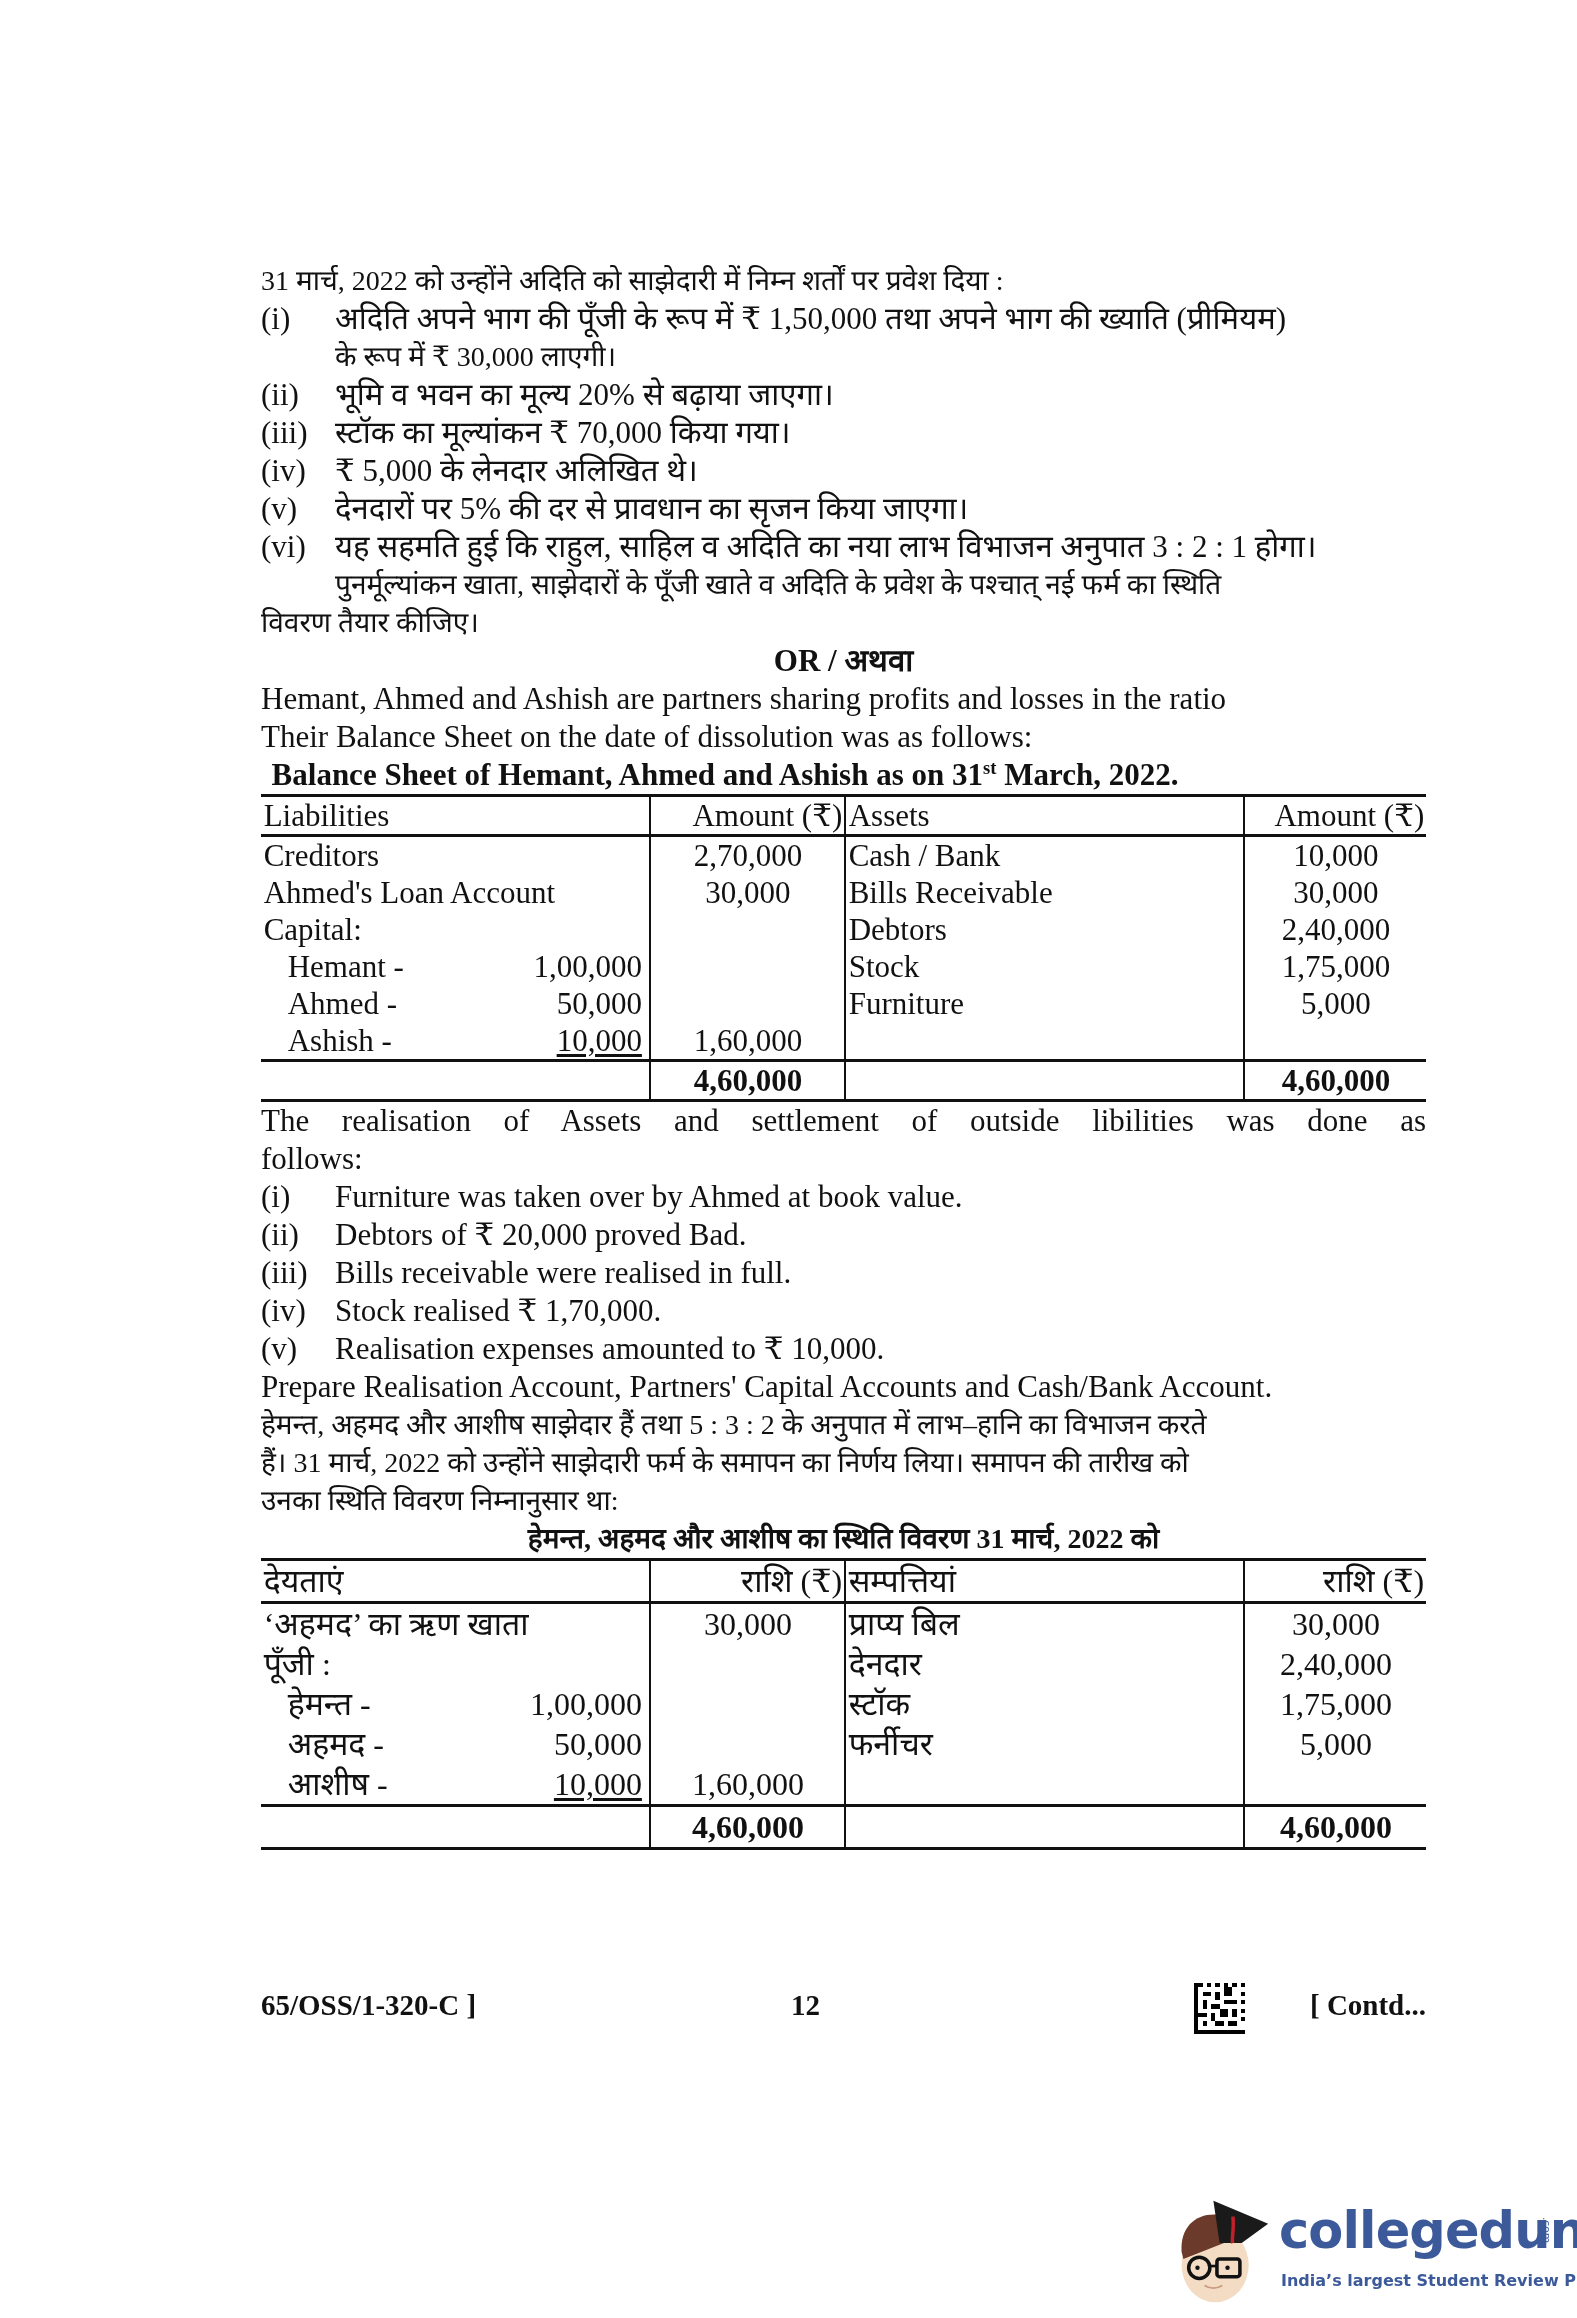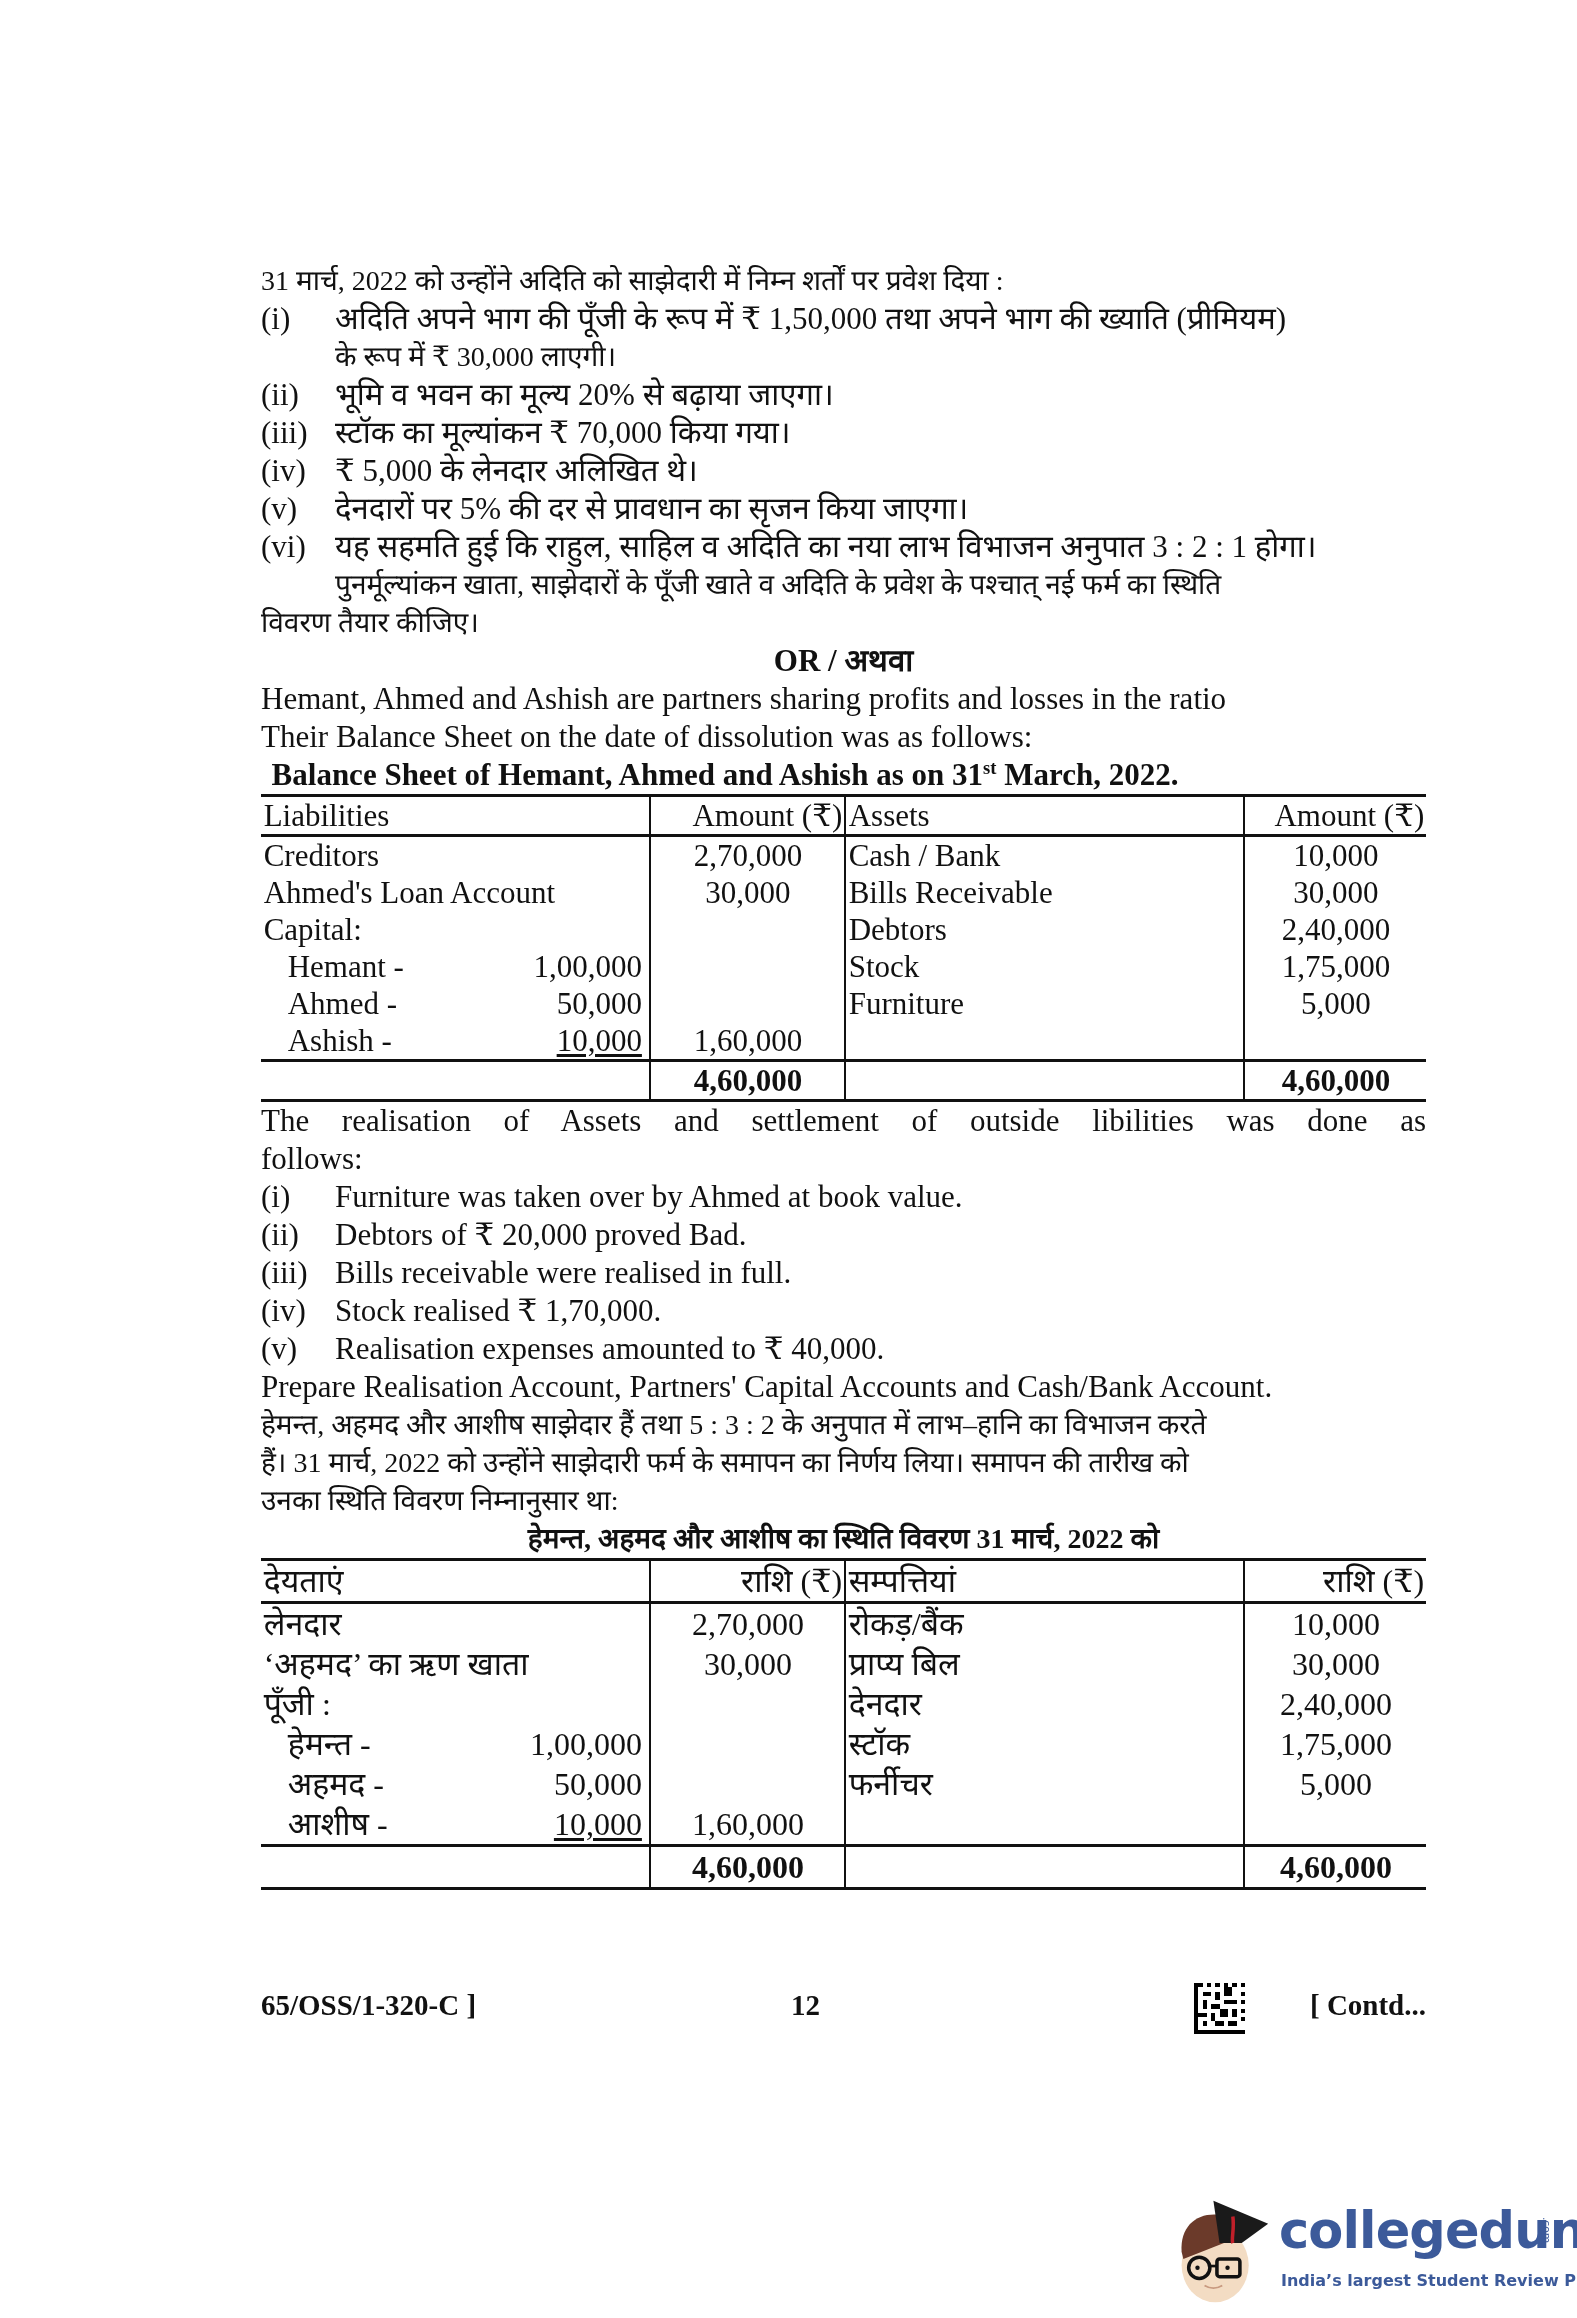--- a/index.html
+++ b/index.html
@@ -181,21 +181,21 @@
   <div class="item">
     <span class="num">(iii)</span>
     <span class="txt">Bills receivable were realised in full.</span>
   </div>
   <div class="item">
     <span class="num">(iv)</span>
     <span class="txt">Stock realised ₹ 1,70,000.</span>
   </div>
   <div class="item">
     <span class="num">(v)</span>
-    <span class="txt">Realisation expenses amounted to ₹ 40,000.</span>
+    <span class="txt">Realisation expenses amounted to ₹ 10,000.</span>
   </div>
   <div class="line">Prepare Realisation Account, Partners' Capital Accounts and Cash/Bank Account.</div>
 
   <div class="line hi">हेमन्त, अहमद और आशीष साझेदार हैं तथा 5 : 3 : 2 के अनुपात में लाभ–हानि का विभाजन करते</div>
   <div class="line hi">हैं। 31 मार्च, 2022 को उन्होंने साझेदारी फर्म के समापन का निर्णय लिया। समापन की तारीख को</div>
   <div class="line hi">उनका स्थिति विवरण निम्नानुसार था:</div>
   <div class="line hi center bold">हेमन्त, अहमद और आशीष का स्थिति विवरण 31 मार्च, 2022 को</div>
 
   <table class="bs hi" style="font-size:32px; line-height:40px;">
     <colgroup>
@@ -206,26 +206,20 @@
       </colgroup>
     <thead>
       <tr>
         <th class="vr" style="font-weight:normal">देयताएं</th>
         <th class="vr amt" style="font-weight:normal">राशि (₹)</th>
         <th class="vr" style="font-weight:normal">सम्पत्तियां</th>
         <th class="amt" style="font-weight:normal">राशि (₹)</th>
       </tr>
     </thead>
     <tbody>
-      <tr>
-        <td class="vr">लेनदार</td>
-        <td class="vr amt">2,70,000</td>
-        <td class="vr">रोकड़/बैंक</td>
-        <td class="amt">10,000</td>
-      </tr>
       <tr>
         <td class="vr">‘अहमद’ का ऋण खाता</td>
         <td class="vr amt">30,000</td>
         <td class="vr">प्राप्य बिल</td>
         <td class="amt">30,000</td>
       </tr>
       <tr>
         <td class="vr">पूँजी :</td>
         <td class="vr amt"></td>
         <td class="vr">देनदार</td>

